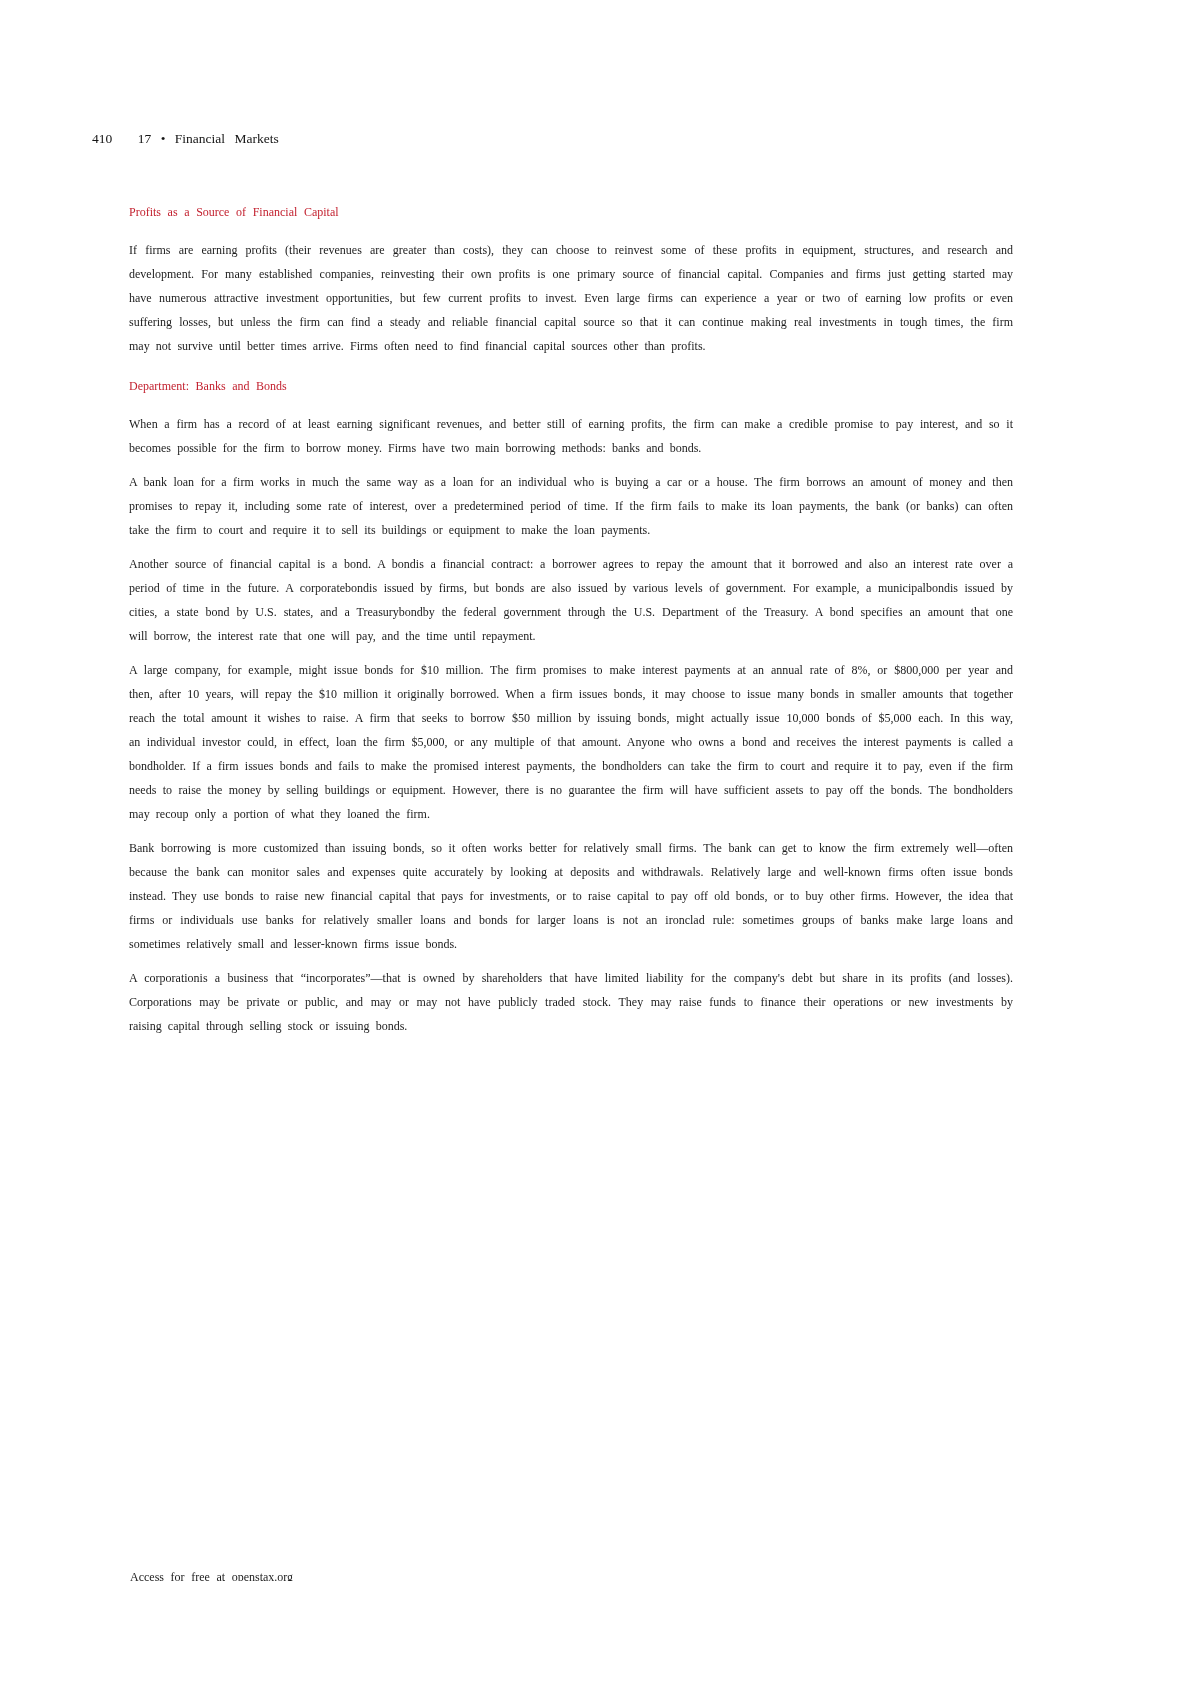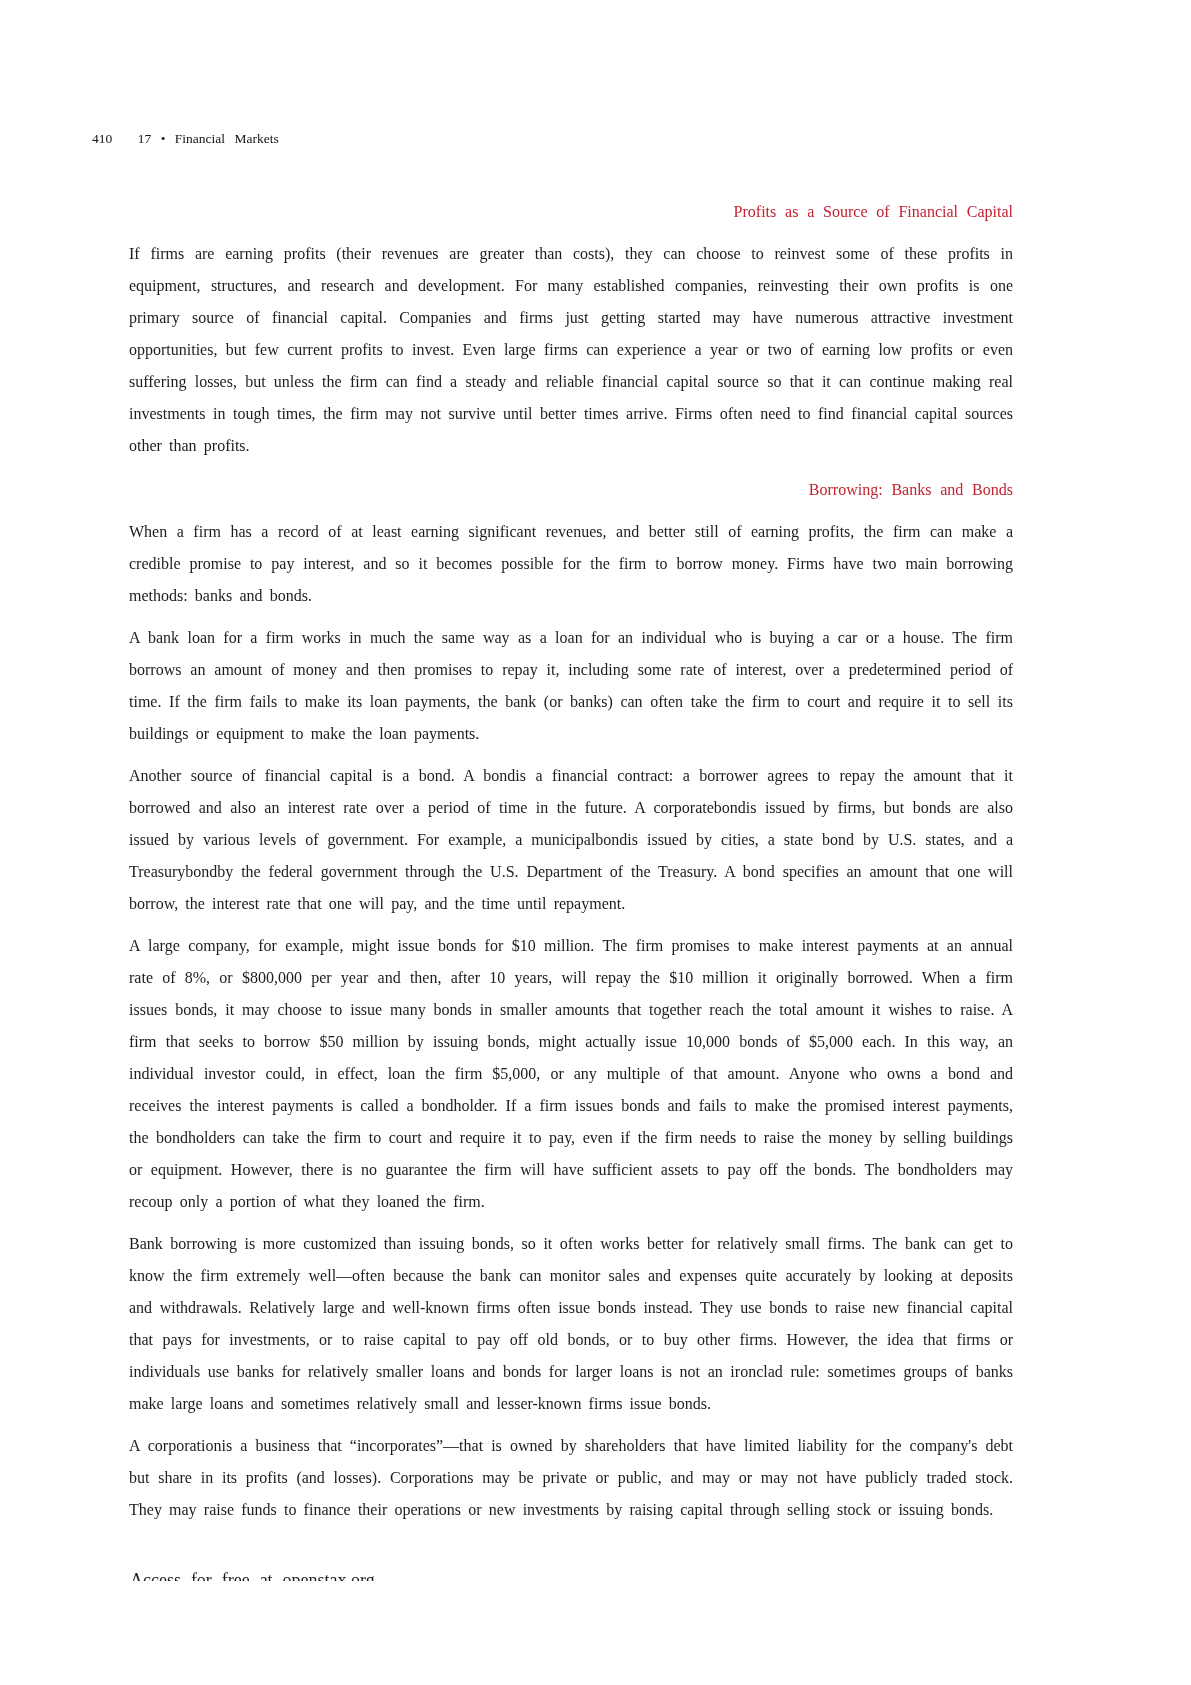--- a/index.html
+++ b/index.html
@@ -30,41 +30,41 @@
   }
   .content {
     position: absolute;
     left: 129px;
     top: 200px;
     width: 884px;
     text-align: justify;
     word-spacing: 0.2em;
   }
   .content h2 {
-    font-size: 16px;
+    font-size: 12px;
     line-height: 24px;
     font-weight: 400;
     color: var(--heading-color, #c32230);
     margin: 16px 0 14px 0;
-    text-align: right;
+    text-align: left;
     word-spacing: 0.3em;
   }
   .content h2.first {
     margin-top: 0;
   }
   .content p {
-    font-size: 16px;
-    line-height: 32px;
+    font-size: 12px;
+    line-height: 24px;
     margin: 0 0 10px 0;
   }
   .footer {
     position: absolute;
     left: 130px;
     top: 1570px;
-    font-size: 18px;
+    font-size: 12px;
     color: #1c1c1c;
     word-spacing: 0.3em;
   }
   .bottom-rule {
     position: absolute;
     left: 0;
     top: 1678px;
     width: 592px;
     height: 5px;
     background: var(--rule-color, #0b0b0b);
@@ -92,21 +92,21 @@
 
   <div class="running-head">
     <span class="page-num">410</span>
     <span>17 • Financial Markets</span>
   </div>
 
   <div class="content">
     <h2 class="first">Profits as a Source of Financial Capital</h2>
     <p>If firms are earning profits (their revenues are greater than costs), they can choose to reinvest some of these profits in equipment, structures, and research and development. For many established companies, reinvesting their own profits is one primary source of financial capital. Companies and firms just getting started may have numerous attractive investment opportunities, but few current profits to invest. Even large firms can experience a year or two of earning low profits or even suffering losses, but unless the firm can find a steady and reliable financial capital source so that it can continue making real investments in tough times, the firm may not survive until better times arrive. Firms often need to find financial capital sources other than profits.</p>
 
-    <h2>Borrowing: Banks and Bonds</h2>
+    <h2>Department: Banks and Bonds</h2>
     <p>When a firm has a record of at least earning significant revenues, and better still of earning profits, the firm can make a credible promise to pay interest, and so it becomes possible for the firm to borrow money. Firms have two main borrowing methods: banks and bonds.</p>
     <p>A bank loan for a firm works in much the same way as a loan for an individual who is buying a car or a house. The firm borrows an amount of money and then promises to repay it, including some rate of interest, over a predetermined period of time. If the firm fails to make its loan payments, the bank (or banks) can often take the firm to court and require it to sell its buildings or equipment to make the loan payments.</p>
     <p>Another source of financial capital is a bond. A bondis a financial contract: a borrower agrees to repay the amount that it borrowed and also an interest rate over a period of time in the future. A corporatebondis issued by firms, but bonds are also issued by various levels of government. For example, a municipalbondis issued by cities, a state bond by U.S. states, and a Treasurybondby the federal government through the U.S. Department of the Treasury. A bond specifies an amount that one will borrow, the interest rate that one will pay, and the time until repayment.</p>
     <p>A large company, for example, might issue bonds for $10 million. The firm promises to make interest payments at an annual rate of 8%, or $800,000 per year and then, after 10 years, will repay the $10 million it originally borrowed. When a firm issues bonds, it may choose to issue many bonds in smaller amounts that together reach the total amount it wishes to raise. A firm that seeks to borrow $50 million by issuing bonds, might actually issue 10,000 bonds of $5,000 each. In this way, an individual investor could, in effect, loan the firm $5,000, or any multiple of that amount. Anyone who owns a bond and receives the interest payments is called a bondholder. If a firm issues bonds and fails to make the promised interest payments, the bondholders can take the firm to court and require it to pay, even if the firm needs to raise the money by selling buildings or equipment. However, there is no guarantee the firm will have sufficient assets to pay off the bonds. The bondholders may recoup only a portion of what they loaned the firm.</p>
     <p>Bank borrowing is more customized than issuing bonds, so it often works better for relatively small firms. The bank can get to know the firm extremely well—often because the bank can monitor sales and expenses quite accurately by looking at deposits and withdrawals. Relatively large and well-known firms often issue bonds instead. They use bonds to raise new financial capital that pays for investments, or to raise capital to pay off old bonds, or to buy other firms. However, the idea that firms or individuals use banks for relatively smaller loans and bonds for larger loans is not an ironclad rule: sometimes groups of banks make large loans and sometimes relatively small and lesser-known firms issue bonds.</p>
 
     <p>A corporationis a business that “incorporates”—that is owned by shareholders that have limited liability for the company's debt but share in its profits (and losses). Corporations may be private or public, and may or may not have publicly traded stock. They may raise funds to finance their operations or new investments by raising capital through selling stock or issuing bonds.</p>
   </div>
 
   <div class="footer">

